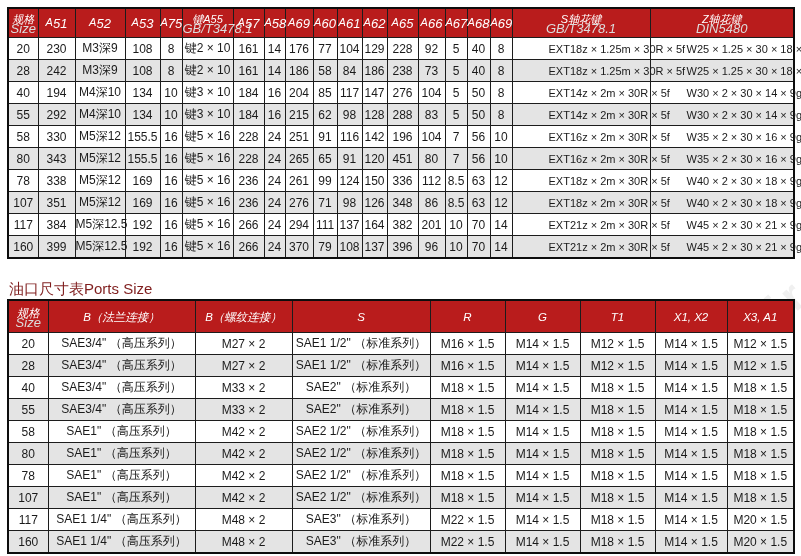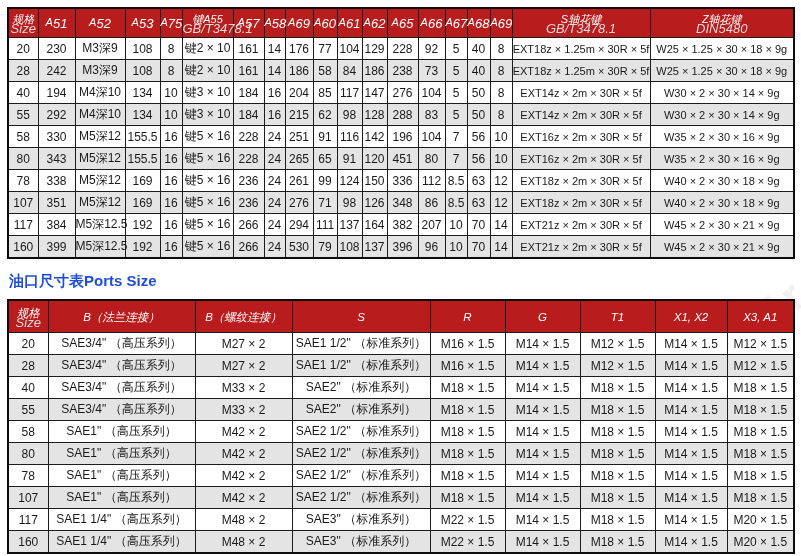--- a/index.html
+++ b/index.html
@@ -10,25 +10,25 @@
   th,td{border:1px solid #1c1c1c;text-align:center;vertical-align:middle;
         white-space:nowrap;overflow:visible;padding:0;}
   th{background:#b91c1c;color:#ffffff;font-weight:normal;font-size:11px;line-height:12px;font-style:italic;}
   th sub{font-size:13px;vertical-align:-2px;}
   .hsub{display:block;font-size:13px;line-height:8px;color:#dcdcdc;}
   td{font-size:12px;height:21px;}
   tbody tr:nth-child(even) td{background:#e4e4e4;}
   tbody tr:nth-child(odd) td{background:#ffffff;}
   #dims-table{left:7px;top:7px;width:786px;}
   #dims-table th{height:28px;}
-  #dims-table td:nth-child(18),#dims-table td:nth-child(19){font-size:11px;}
+  #dims-table td:nth-child(18),#dims-table td:nth-child(19){font-size:11px;padding-left:36px;}
   #ports-table{left:7px;top:299px;width:786px;}
   #ports-table th{height:31px;font-size:11.5px;}
   #ports-table td{height:21px;}
-  .section-title{position:absolute;left:9px;top:272px;font-size:15px;font-weight:bold;color:#1d4ed8;}
+  .section-title{position:absolute;left:9px;top:280px;font-size:15px;font-weight:normal;color:#7f1d1d;}
   .wm{position:absolute;font-size:44px;font-weight:bold;letter-spacing:5px;
       color:rgba(110,110,110,0.10);transform:rotate(-42deg);pointer-events:none;}
   .wm1{left:30px;top:170px;}
   .wm2{left:310px;top:55px;}
   .wm3{left:640px;top:70px;}
   .wm4{left:25px;top:380px;}
   .wm5{left:380px;top:380px;}
   .wm6{left:650px;top:320px;}
 </style>
 </head>
@@ -263,37 +263,37 @@
           <td>192</td>
           <td>16</td>
           <td>键5 × 16</td>
           <td>266</td>
           <td>24</td>
           <td>294</td>
           <td>111</td>
           <td>137</td>
           <td>164</td>
           <td>382</td>
-          <td>207</td>
+          <td>201</td>
           <td>10</td>
           <td>70</td>
           <td>14</td>
           <td>EXT21z × 2m × 30R × 5f</td>
           <td>W45 × 2 × 30 × 21 × 9g</td>
         </tr>
         <tr>
           <td>160</td>
           <td>399</td>
           <td>M5深12.5</td>
           <td>192</td>
           <td>16</td>
           <td>键5 × 16</td>
           <td>266</td>
           <td>24</td>
-          <td>530</td>
+          <td>370</td>
           <td>79</td>
           <td>108</td>
           <td>137</td>
           <td>396</td>
           <td>96</td>
           <td>10</td>
           <td>70</td>
           <td>14</td>
           <td>EXT21z × 2m × 30R × 5f</td>
           <td>W45 × 2 × 30 × 21 × 9g</td>

